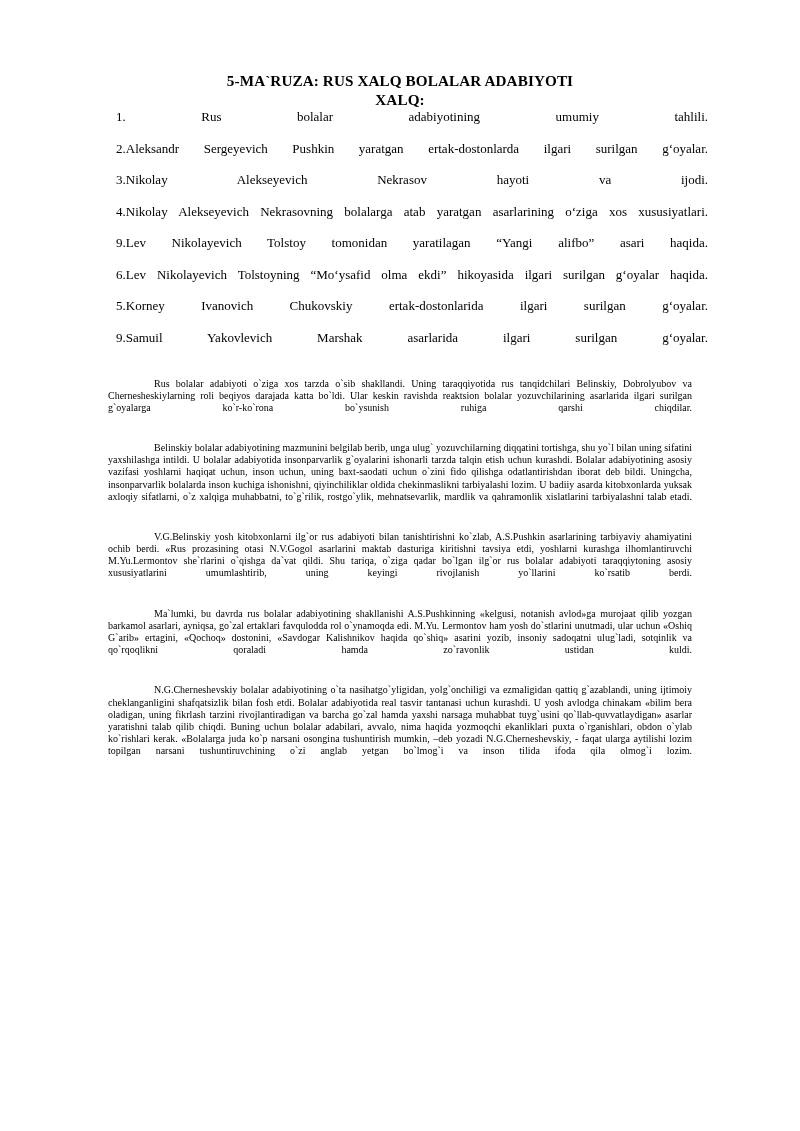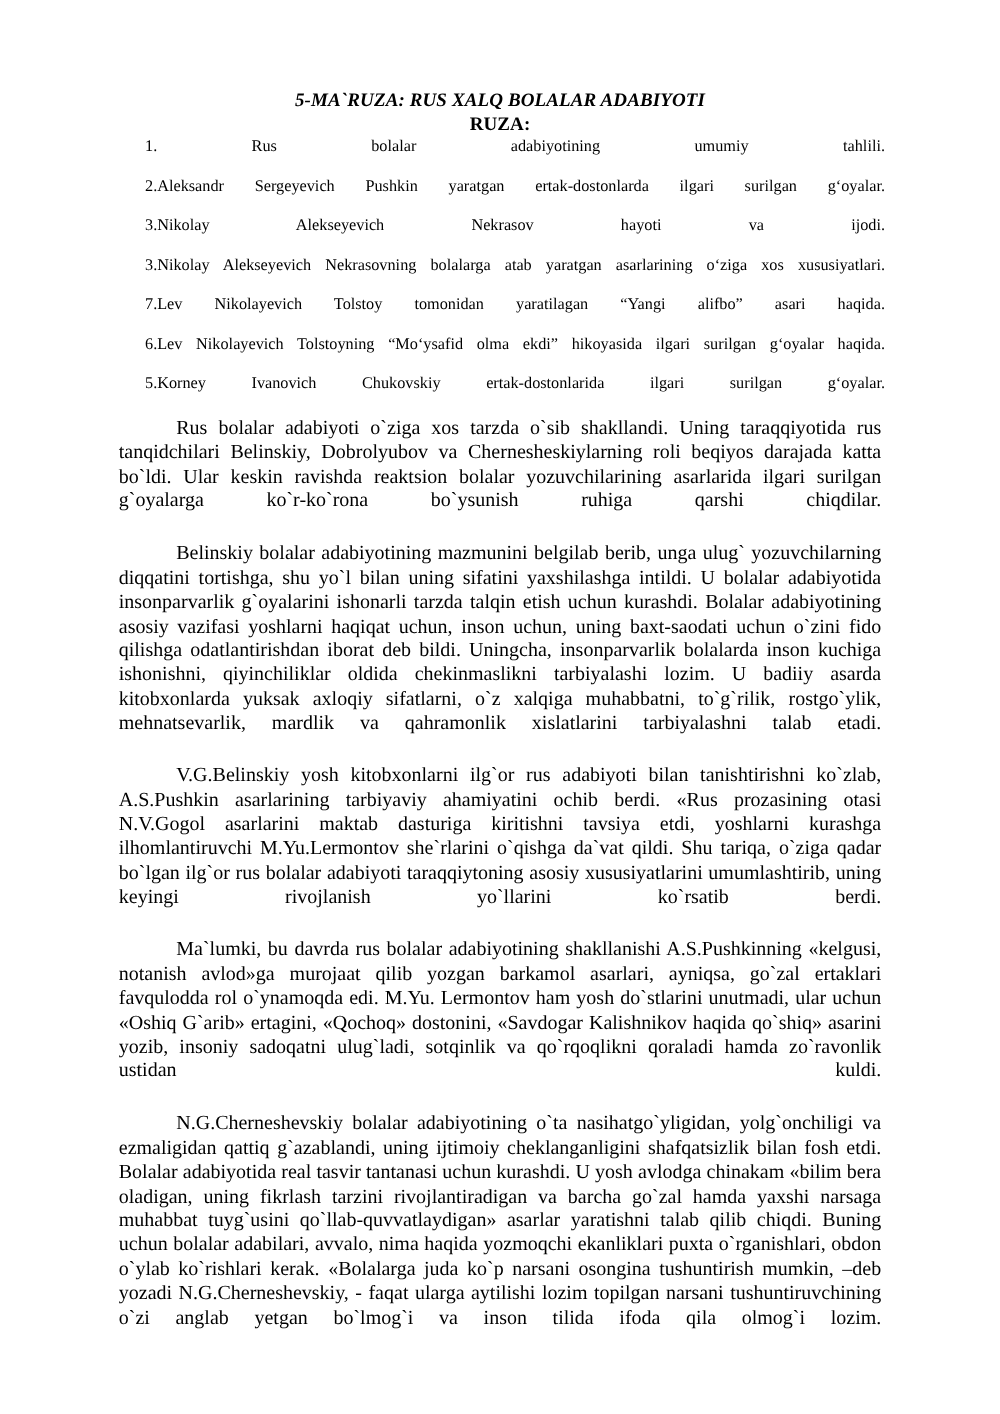--- a/index.html
+++ b/index.html
@@ -26,68 +26,68 @@
   .doc-subtitle {
     text-align: center;
     font-weight: bold;
     font-size: 15.2px;
     line-height: 1.22;
     margin: 0;
     letter-spacing: 0.1px;
   }
   .doc-title {
     padding-top: 2px;
-    font-style: italic;
   }
   .plan-list {
     margin: 0;
     padding: 0;
     list-style: none;
   }
   .plan-item {
     font-size: 13px;
     line-height: 1.215;
     text-align: justify;
     text-justify: inter-word;
     text-indent: 24px;
     margin: 0;
   }
   .body-par {
-    font-size: 16px;
+    font-size: 10px;
     line-height: 1.215;
     text-align: justify;
     text-justify: inter-word;
     text-indent: 46px;
-    margin: 3px;
+    margin: 16px;
   }
   
   .plan-item:after,
   .body-par:after {
     content: "";
     display: inline-block;
     width: 100%;
   }
 </style>
 </head>
 <body>
 
 <div class="page">
 
   <h1 class="doc-title">5-MA`RUZA:  RUS XALQ BOLALAR ADABIYOTI</h1>
 
-  <h2 class="doc-subtitle">RUZA:</h2>
+  <h2 class="doc-subtitle">XALQ:</h2>
 
   <div class="plan-list">
     <p class="plan-item">1. Rus bolalar adabiyotining umumiy tahlili.</p>
     <p class="plan-item">2.Aleksandr Sergeyevich Pushkin yaratgan ertak-dostonlarda ilgari surilgan g‘oyalar.</p>
     <p class="plan-item">3.Nikolay Alekseyevich Nekrasov hayoti va ijodi.</p>
-    <p class="plan-item">3.Nikolay Alekseyevich Nekrasovning bolalarga atab yaratgan asarlarining o‘ziga xos xususiyatlari.</p>
-    <p class="plan-item">7.Lev Nikolayevich Tolstoy tomonidan yaratilagan “Yangi alifbo”  asari haqida.</p>
+    <p class="plan-item">4.Nikolay Alekseyevich Nekrasovning bolalarga atab yaratgan asarlarining o‘ziga xos xususiyatlari.</p>
+    <p class="plan-item">9.Lev Nikolayevich Tolstoy tomonidan yaratilagan “Yangi alifbo”  asari haqida.</p>
     <p class="plan-item">6.Lev Nikolayevich Tolstoyning “Mo‘ysafid olma ekdi” hikoyasida ilgari surilgan g‘oyalar haqida.</p>
     <p class="plan-item">5.Korney Ivanovich Chukovskiy ertak-dostonlarida ilgari surilgan g‘oyalar.</p>
+    <p class="plan-item">9.Samuil Yakovlevich Marshak asarlarida ilgari surilgan g‘oyalar.</p>
   </div>
 
   <div class="body-text">
     <p class="body-par">Rus bolalar adabiyoti o`ziga xos tarzda o`sib shakllandi. Uning taraqqiyotida rus tanqidchilari Belinskiy, Dobrolyubov va Chernesheskiylarning roli beqiyos darajada katta bo`ldi. Ular keskin ravishda  reaktsion bolalar yozuvchilarining asarlarida ilgari surilgan g`oyalarga ko`r-ko`rona  bo`ysunish ruhiga qarshi  chiqdilar.</p>
     <p class="body-par">Belinskiy  bolalar  adabiyotining mazmunini belgilab berib, unga ulug`  yozuvchilarning diqqatini tortishga, shu yo`l bilan  uning  sifatini  yaxshilashga intildi. U bolalar adabiyotida insonparvarlik g`oyalarini ishonarli tarzda  talqin etish uchun kurashdi. Bolalar adabiyotining asosiy vazifasi yoshlarni haqiqat uchun, inson uchun, uning baxt-saodati uchun o`zini fido qilishga odatlantirishdan iborat deb bildi.  Uningcha, insonparvarlik bolalarda inson kuchiga ishonishni, qiyinchiliklar oldida chekinmaslikni tarbiyalashi lozim. U badiiy asarda kitobxonlarda yuksak axloqiy sifatlarni, o`z xalqiga muhabbatni, to`g`rilik, rostgo`ylik, mehnatsevarlik, mardlik va qahramonlik xislatlarini tarbiyalashni talab etadi.</p>
     <p class="body-par">V.G.Belinskiy  yosh  kitobxonlarni  ilg`or  rus  adabiyoti  bilan  tanishtirishni  ko`zlab, A.S.Pushkin asarlarining tarbiyaviy ahamiyatini ochib berdi. «Rus prozasining otasi N.V.Gogol asarlarini maktab   dasturiga kiritishni tavsiya etdi, yoshlarni   kurashga ilhomlantiruvchi M.Yu.Lermontov she`rlarini  o`qishga da`vat qildi. Shu tariqa, o`ziga qadar bo`lgan ilg`or rus bolalar adabiyoti taraqqiytoning asosiy xususiyatlarini  umumlashtirib, uning keyingi rivojlanish yo`llarini ko`rsatib berdi.</p>
     <p class="body-par">Ma`lumki, bu davrda  rus bolalar adabiyotining shakllanishi  A.S.Pushkinning «kelgusi, notanish avlod»ga murojaat qilib yozgan barkamol asarlari, ayniqsa, go`zal ertaklari favqulodda rol o`ynamoqda edi. M.Yu. Lermontov ham yosh do`stlarini unutmadi, ular uchun «Oshiq G`arib» ertagini, «Qochoq» dostonini, «Savdogar Kalishnikov haqida qo`shiq» asarini yozib, insoniy sadoqatni ulug`ladi, sotqinlik va qo`rqoqlikni qoraladi hamda zo`ravonlik ustidan kuldi.</p>
     <p class="body-par">N.G.Cherneshevskiy  bolalar  adabiyotining  o`ta  nasihatgo`yligidan,  yolg`onchiligi  va ezmaligidan  qattiq  g`azablandi,  uning  ijtimoiy   cheklanganligini  shafqatsizlik  bilan  fosh  etdi. Bolalar adabiyotida real tasvir tantanasi uchun  kurashdi. U yosh avlodga chinakam «bilim bera oladigan,   uning  fikrlash  tarzini  rivojlantiradigan  va  barcha  go`zal  hamda  yaxshi   narsaga muhabbat tuyg`usini qo`llab-quvvatlaydigan» asarlar yaratishni talab  qilib chiqdi.  Buning uchun bolalar adabilari, avvalo, nima haqida  yozmoqchi ekanliklari puxta o`rganishlari, obdon o`ylab ko`rishlari  kerak.  «Bolalarga  juda  ko`p  narsani  osongina  tushuntirish  mumkin,  –deb  yozadi N.G.Cherneshevskiy, - faqat ularga aytilishi lozim topilgan narsani tushuntiruvchining o`zi anglab yetgan bo`lmog`i va inson tilida ifoda qila olmog`i lozim.</p>
 
   </div>

